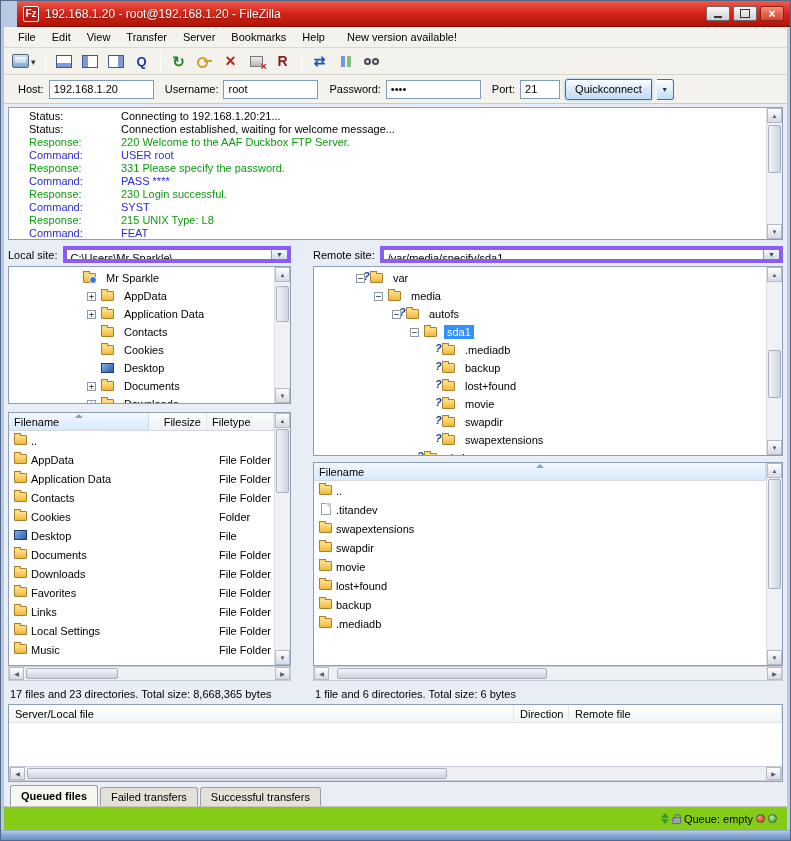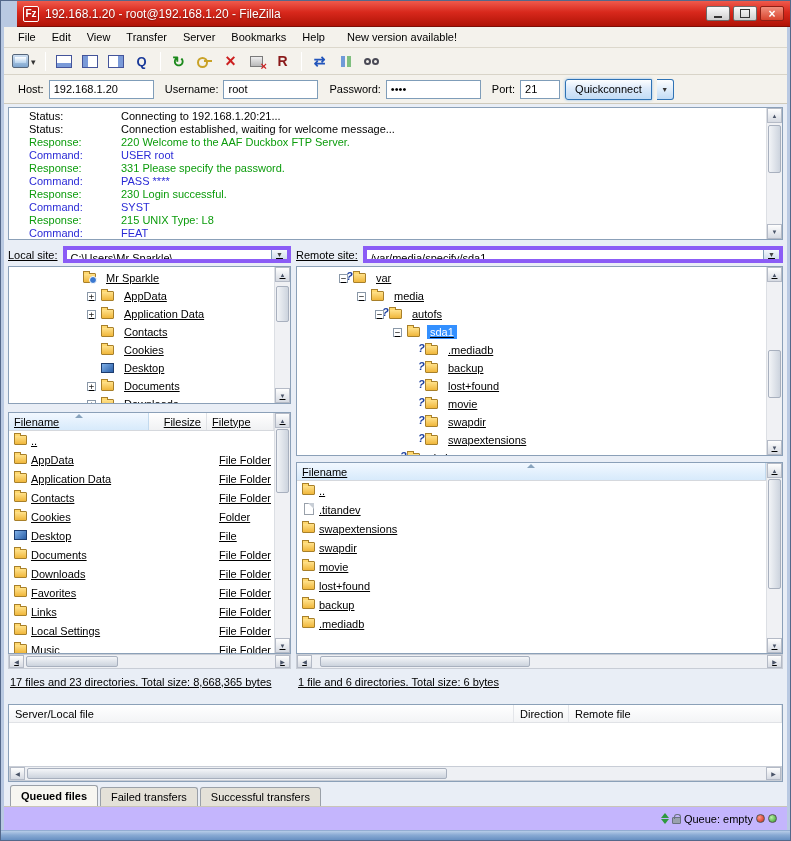--- a/index.html
+++ b/index.html
@@ -100,21 +100,21 @@
   .hscroll { height:15px; flex:none; display:flex; background:#eef0f4; border:1px solid #c8cdd6; }
   .hs-btn { width:15px; flex:none; border:1px solid #b4bac6; background:linear-gradient(#fefefe,#d6dae2);
             display:flex; align-items:center; justify-content:center; }
   .hs-btn.left::before { content:"◀"; font-size:6px; color:#4a5468; }
   .hs-btn.right::before { content:"▶"; font-size:6px; color:#4a5468; }
   .hs-track { flex:1; position:relative; }
   .hs-thumb { position:absolute; top:1px; bottom:1px; background:linear-gradient(#f4f6f9,#ccd3dd);
               border:1px solid #a8b0be; border-radius:2px; }
 
   
-  .panes { flex:1; min-height:0; margin:0 4px 15px; display:flex; gap:5px;text-decoration:underline; }
+  .panes { flex:1; min-height:0; margin:0 4px 3px; display:flex; gap:22px; }
   .pane { display:flex; flex-direction:column; min-width:0; }
   .pane-left { width:283px; flex:none; }
   .pane-right { flex:1; }
   .siterow { height:23px; flex:none; display:flex; align-items:center; gap:5px; }
   .combo { flex:1; height:17px; border:4px solid #8b5cf6; background:#fff; display:flex; overflow:hidden;justify-content:flex-end; }
   .combo-text { flex:1; padding:2px 4px 0; white-space:nowrap; overflow:hidden; }
   .combo-btn { width:16px; flex:none; border-left:1px solid #7f9db9;
                background:linear-gradient(#f4f8fc,#cfdcea); display:flex; align-items:center; justify-content:center; }
   .combo-btn::before { content:"▼"; font-size:7px; color:#444; }
 
@@ -175,21 +175,21 @@
   .qh { display:flex; align-items:center; padding:0 6px; border-right:1px solid #e4e6ea; }
   .qh1 { width:505px; } .qh2 { width:55px; } .qh3 { flex:1; }
   .qbody { flex:1; }
 
   .tabsrow { flex:none; height:22px; display:flex; align-items:flex-end; padding:0 6px; gap:2px; }
   .tab { height:19px; display:flex; align-items:center; padding:0 10px; background:#e4e1d8;
          border:1px solid #9aa0a8; border-bottom:none; border-radius:3px 3px 0 0; }
   .tab.active { background:#f7f6f1; font-weight:bold; height:21px; }
 
   
-  .statusbar { flex:none; height:24px; background:#c4b5fd; border-top:1px solid #c9c5b8;
+  .statusbar { flex:none; height:24px; background:#84cc16; border-top:1px solid #c9c5b8;
                display:flex; align-items:center; padding:0 10px; gap:3px; }
   .sb-spacer { flex:1; }
   .sb-arrows { display:flex; flex-direction:column; gap:1px; }
   .sb-arrows i { width:0; height:0; border-left:4px solid transparent; border-right:4px solid transparent; }
   .sb-arrows .a-up { border-bottom:5px solid #2f9a3f; }
   .sb-arrows .a-dn { border-top:5px solid #2f9a3f; }
   .sb-lock { width:9px; height:7px; background:#9aa2ae; border:1px solid #6a7280; border-radius:1px;
              position:relative; margin-top:3px; }
   .sb-lock::before { content:""; position:absolute; top:-4px; left:1px; width:5px; height:4px;
                      border:1px solid #6a7280; border-bottom:none; border-radius:3px 3px 0 0; }

